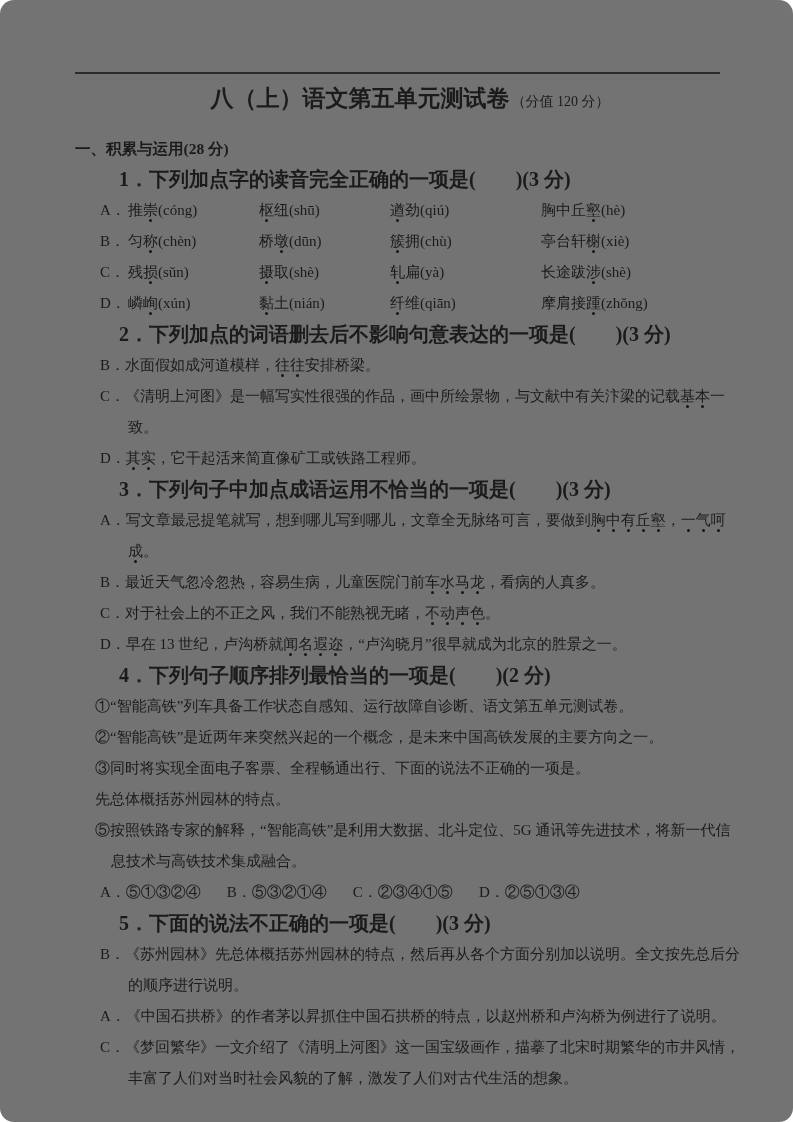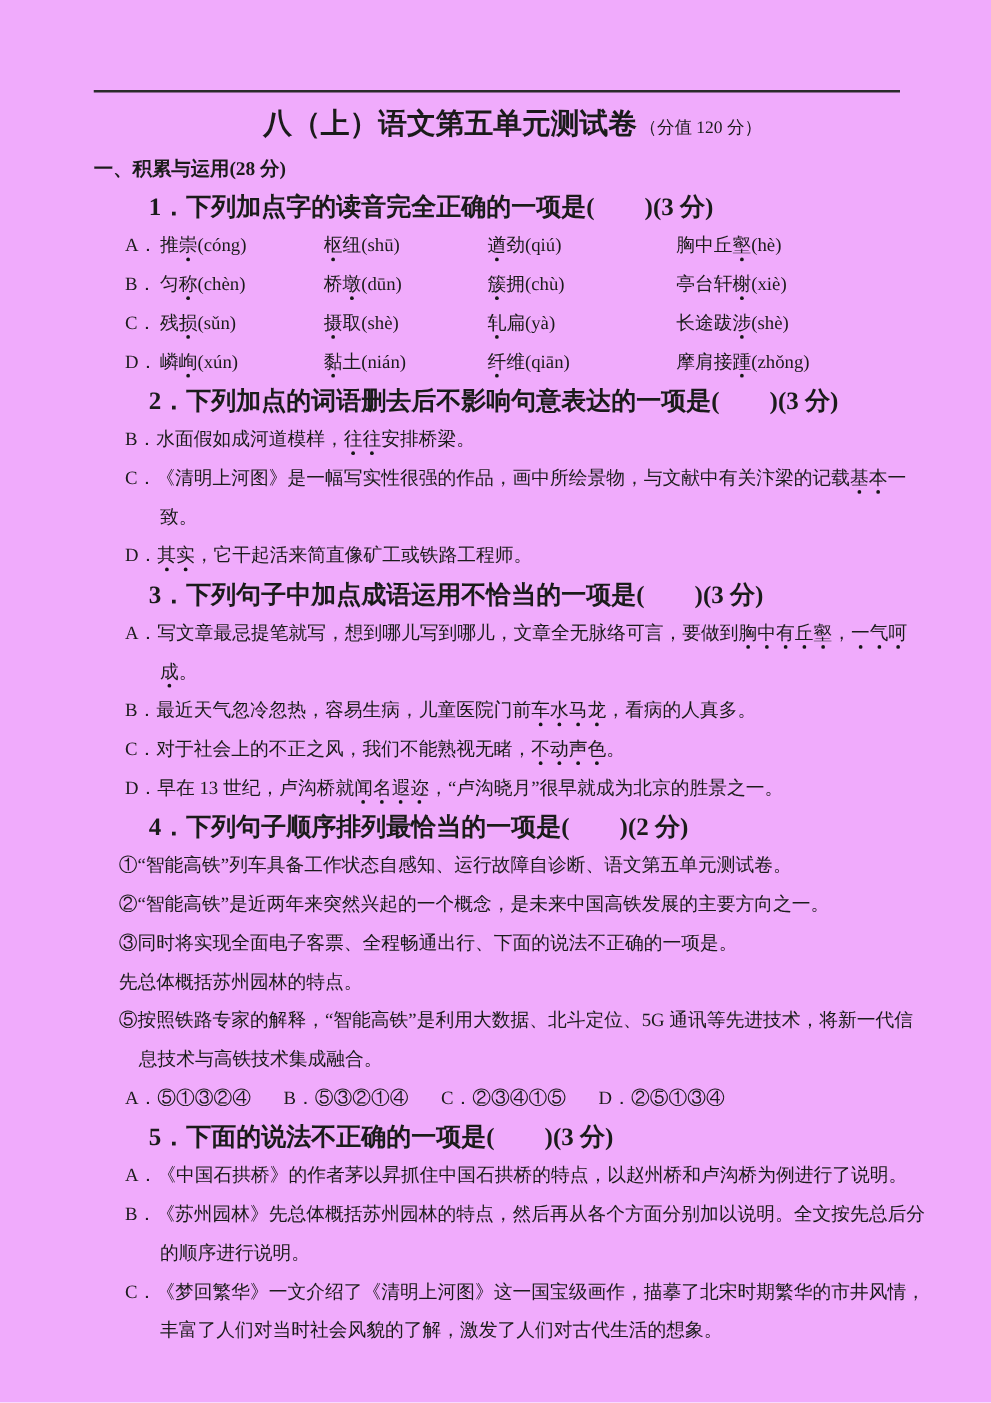--- a/index.html
+++ b/index.html
@@ -1,25 +1,25 @@
 <!DOCTYPE html>
 <html><head>
 <meta charset="utf-8">
 <style>
   html,body{margin:0;padding:0;background:#ffffff;}
   .page{
     width:793px;height:1122px;box-sizing:border-box;
-    padding:0 48px 0 75px;background:#f0abfc;color:#1b1b1b;
+    padding:0 48px 0 75px;background:#737373;color:#1b1b1b;
     font-family:"Liberation Serif","DejaVu Serif",serif;
-    overflow:hidden;position:relative;
+    overflow:hidden;position:relative;border-radius:14px;
   }
   .top-rule{margin-top:72px;width:645px;border-top:2px solid #2b2b2b;height:0;}
   .title{margin:8px 0 0 0;text-align:center;font-size:23px;font-weight:700;line-height:34px;white-space:nowrap;}
   .title-suffix{font-size:14px;font-weight:400;margin-left:2px;}
-  .section{font-size:15.5px;font-weight:700;line-height:31px;}
+  .section{margin-top:14px;font-size:15.5px;font-weight:700;line-height:31px;}
   p{margin:0;}
   .stem{font-size:20px;font-weight:700;line-height:31px;margin-left:44px;}
   .opt,.sent,.choices{font-size:15px;line-height:31px;}
   .hang{padding-left:53px;text-indent:-28px;}
   .pinyin-row{padding-left:25px;}
   .pinyin-row .opt-label{display:inline-block;width:28px;text-indent:0;}
   .w-item{display:inline-block;min-width:131px;text-indent:0;}
   .w-item:last-child{min-width:0;margin-left:20px;}
   .sent{padding-left:36px;text-indent:-16px;}
   .choices{padding-left:25px;}
@@ -69,18 +69,18 @@
     <p class="sent">①“智能高铁”列车具备工作状态自感知、运行故障自诊断、语文第五单元测试卷。</p>
     <p class="sent">②“智能高铁”是近两年来突然兴起的一个概念，是未来中国高铁发展的主要方向之一。</p>
     <p class="sent">③同时将实现全面电子客票、全程畅通出行、下面的说法不正确的一项是。</p>
     <p class="sent">先总体概括苏州园林的特点。</p>
     <p class="sent">⑤按照铁路专家的解释，“智能高铁”是利用大数据、北斗定位、5G 通讯等先进技术，将新一代信息技术与高铁技术集成融合。</p>
     <p class="choices"><span class="choice">A．⑤①③②④</span><span class="choice">B．⑤③②①④</span><span class="choice">C．②③④①⑤</span><span class="choice">D．②⑤①③④</span></p>
   </div>
 
   <div>
     <p class="stem">5．下面的说法不正确的一项是(　　)(3 分)</p>
+    <p class="opt hang"><span class="opt-label">B．</span><span>《苏州园林》先总体概括苏州园林的特点，然后再从各个方面分别加以说明。全文按先总后分的顺序进行说明。</span></p>
     <p class="opt hang"><span class="opt-label">A．</span><span>《中国石拱桥》的作者茅以昇抓住中国石拱桥的特点，以赵州桥和卢沟桥为例进行了说明。</span></p>
-    <p class="opt hang"><span class="opt-label">B．</span><span>《苏州园林》先总体概括苏州园林的特点，然后再从各个方面分别加以说明。全文按先总后分的顺序进行说明。</span></p>
     <p class="opt hang"><span class="opt-label">C．</span><span>《梦回繁华》一文介绍了《清明上河图》这一国宝级画作，描摹了北宋时期繁华的市井风情，丰富了人们对当时社会风貌的了解，激发了人们对古代生活的想象。</span></p>
   </div>
 
 </div>
 
 </body></html>

